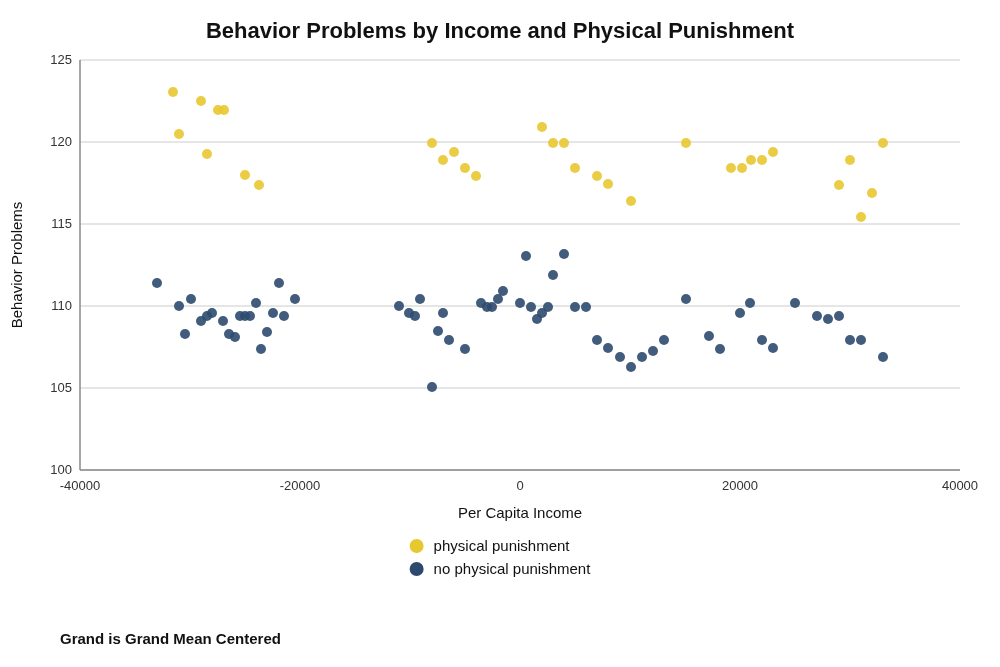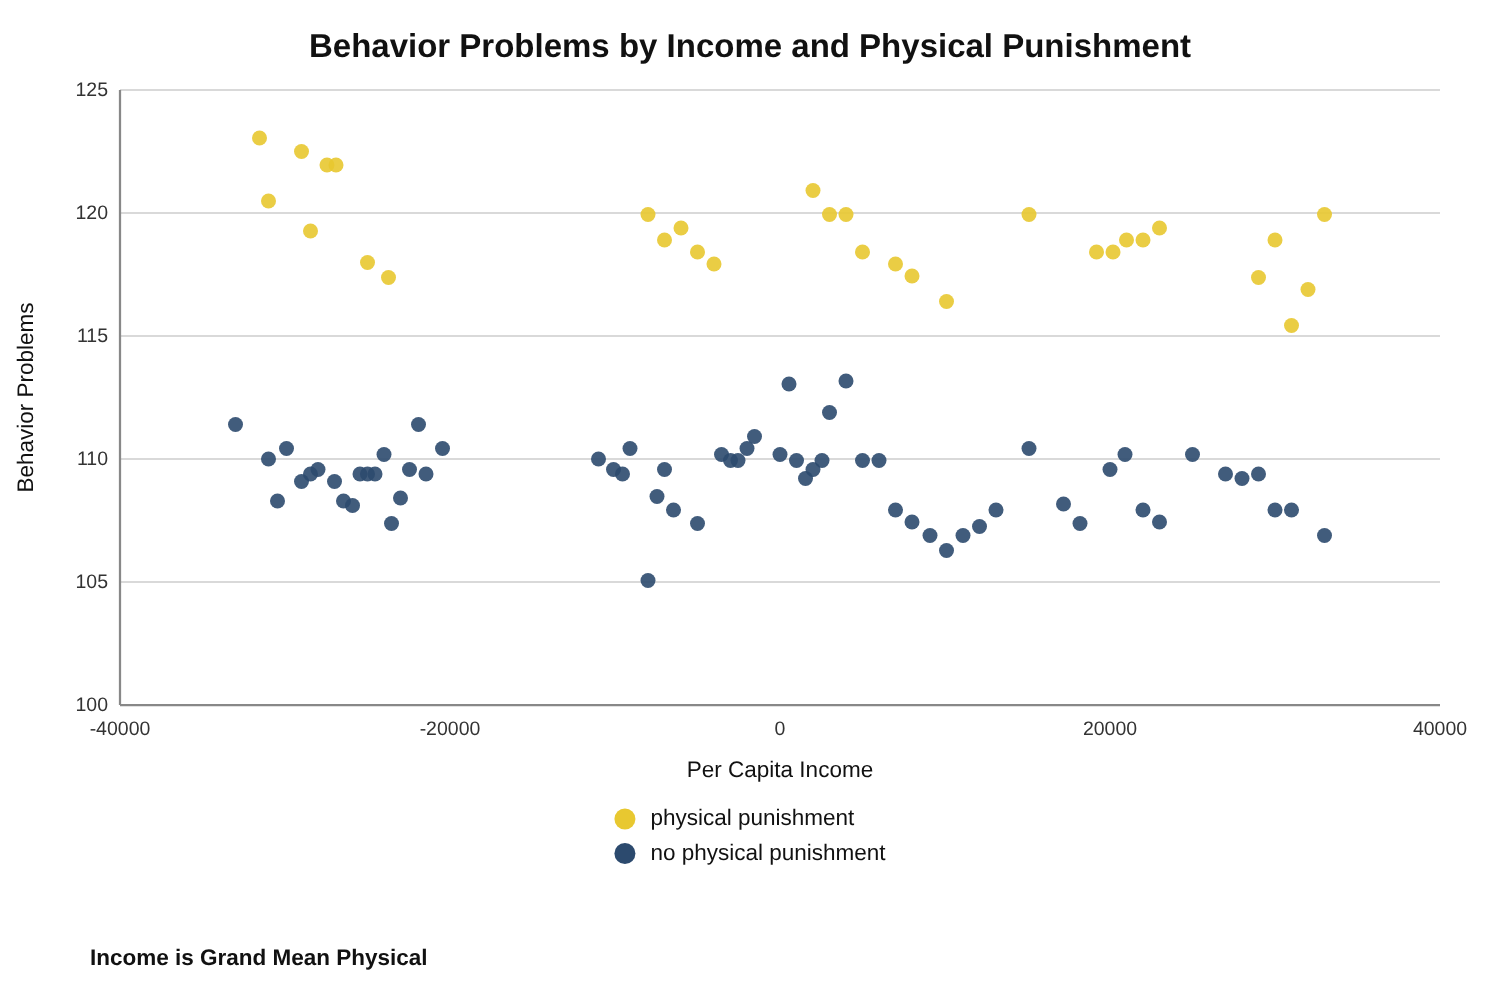--- a/index.html
+++ b/index.html
@@ -207,14 +207,14 @@
     <div class="legend-item">
       <div class="legend-dot" style="background:#e8c830;"></div>
       <span>physical punishment</span>
     </div>
     <div class="legend-item">
       <div class="legend-dot" style="background:#2c4a6e;"></div>
       <span>no physical punishment</span>
     </div>
   </div>
 
-  <div class="footnote">Income is Grand Mean Physical</div>
+  <div class="footnote">Grand is Grand Mean Centered</div>
 </div>
 
 </body></html>

